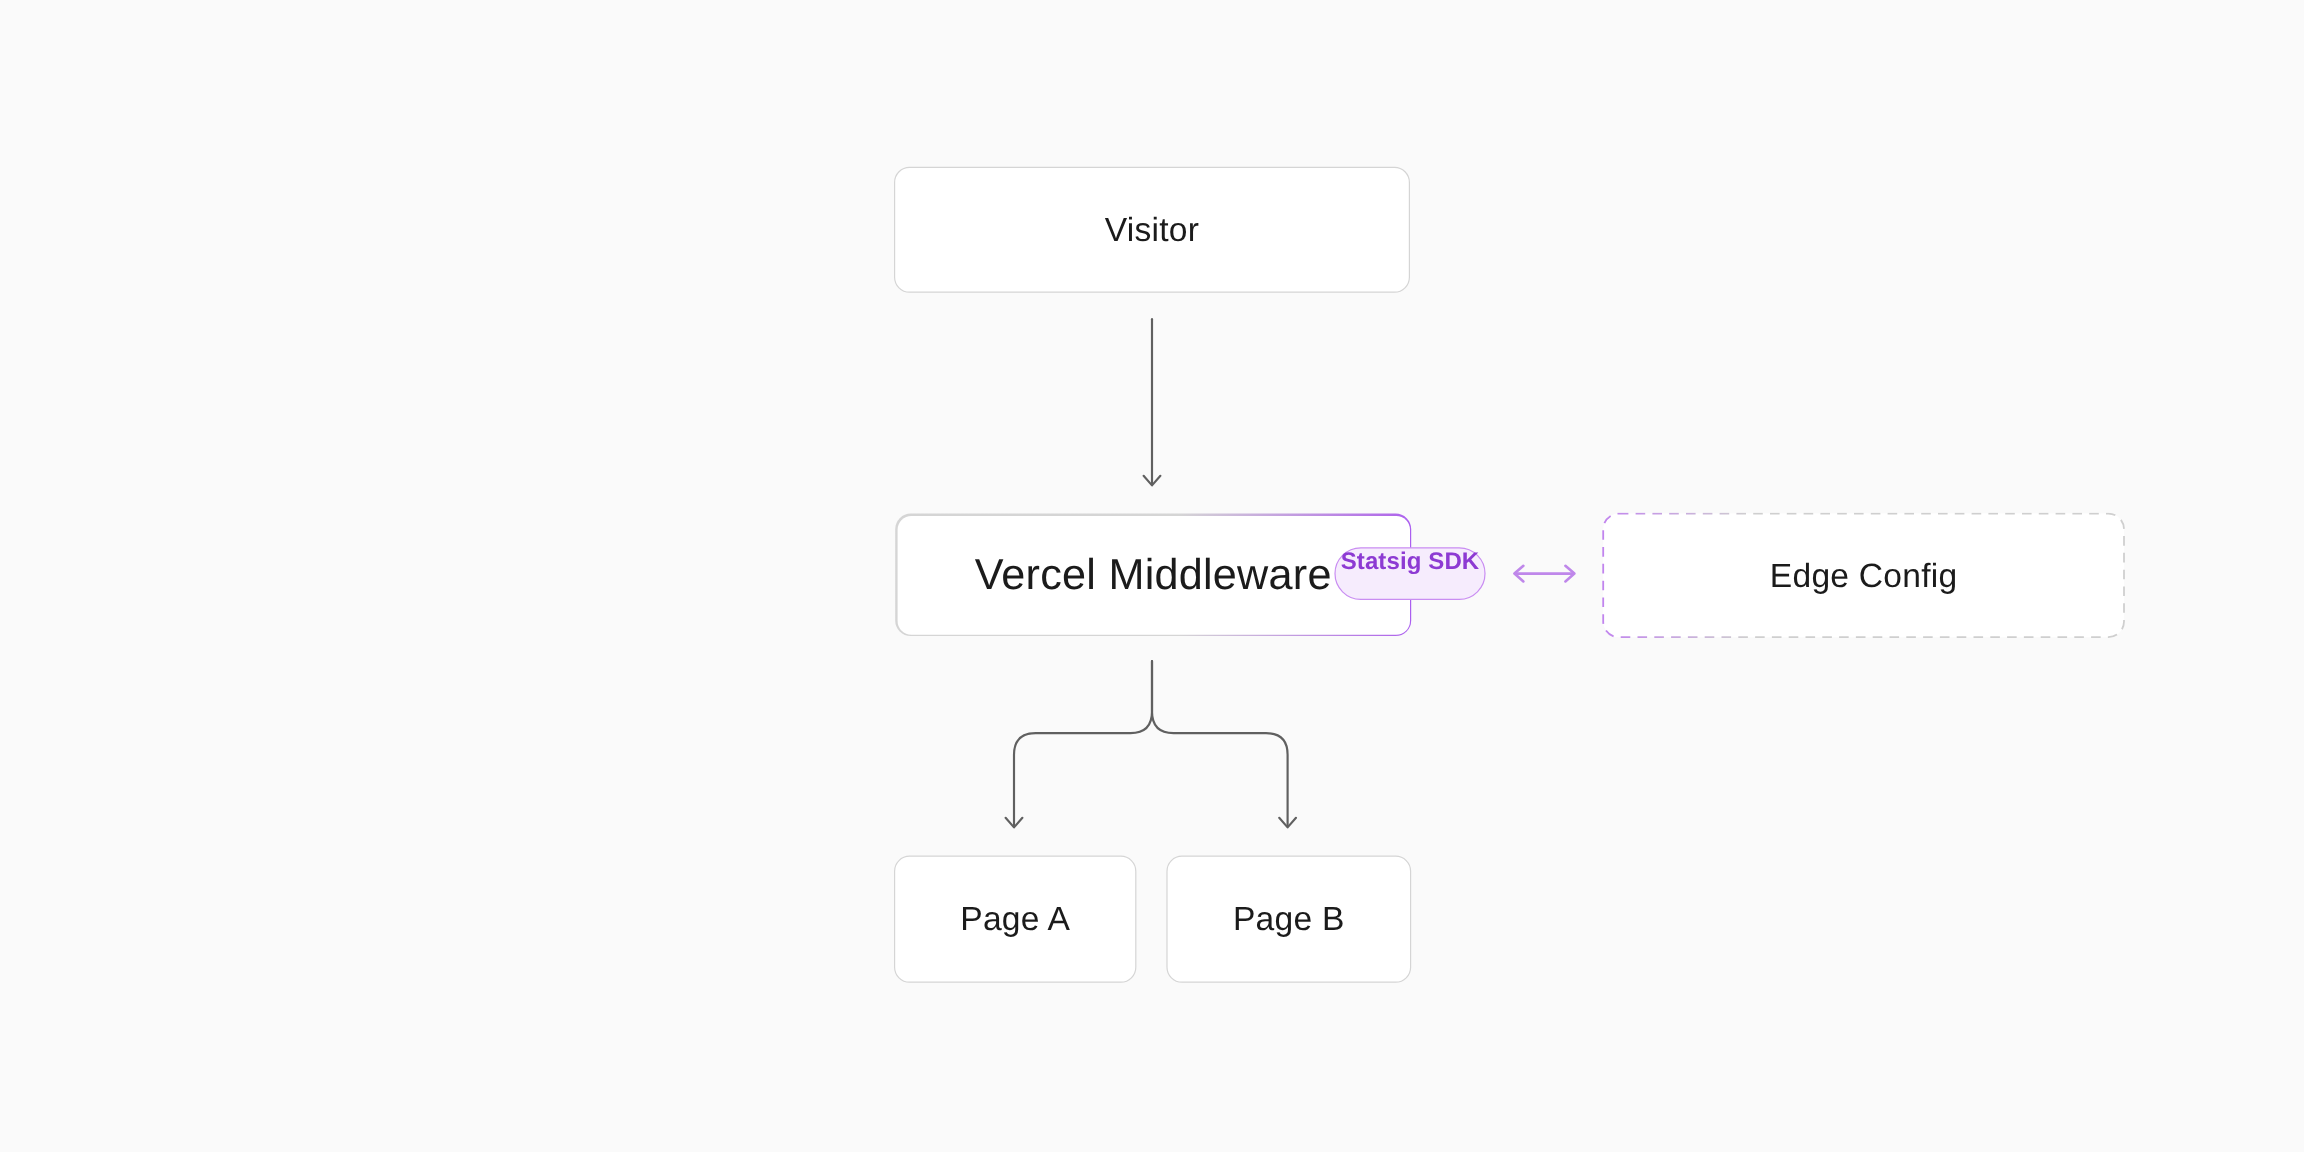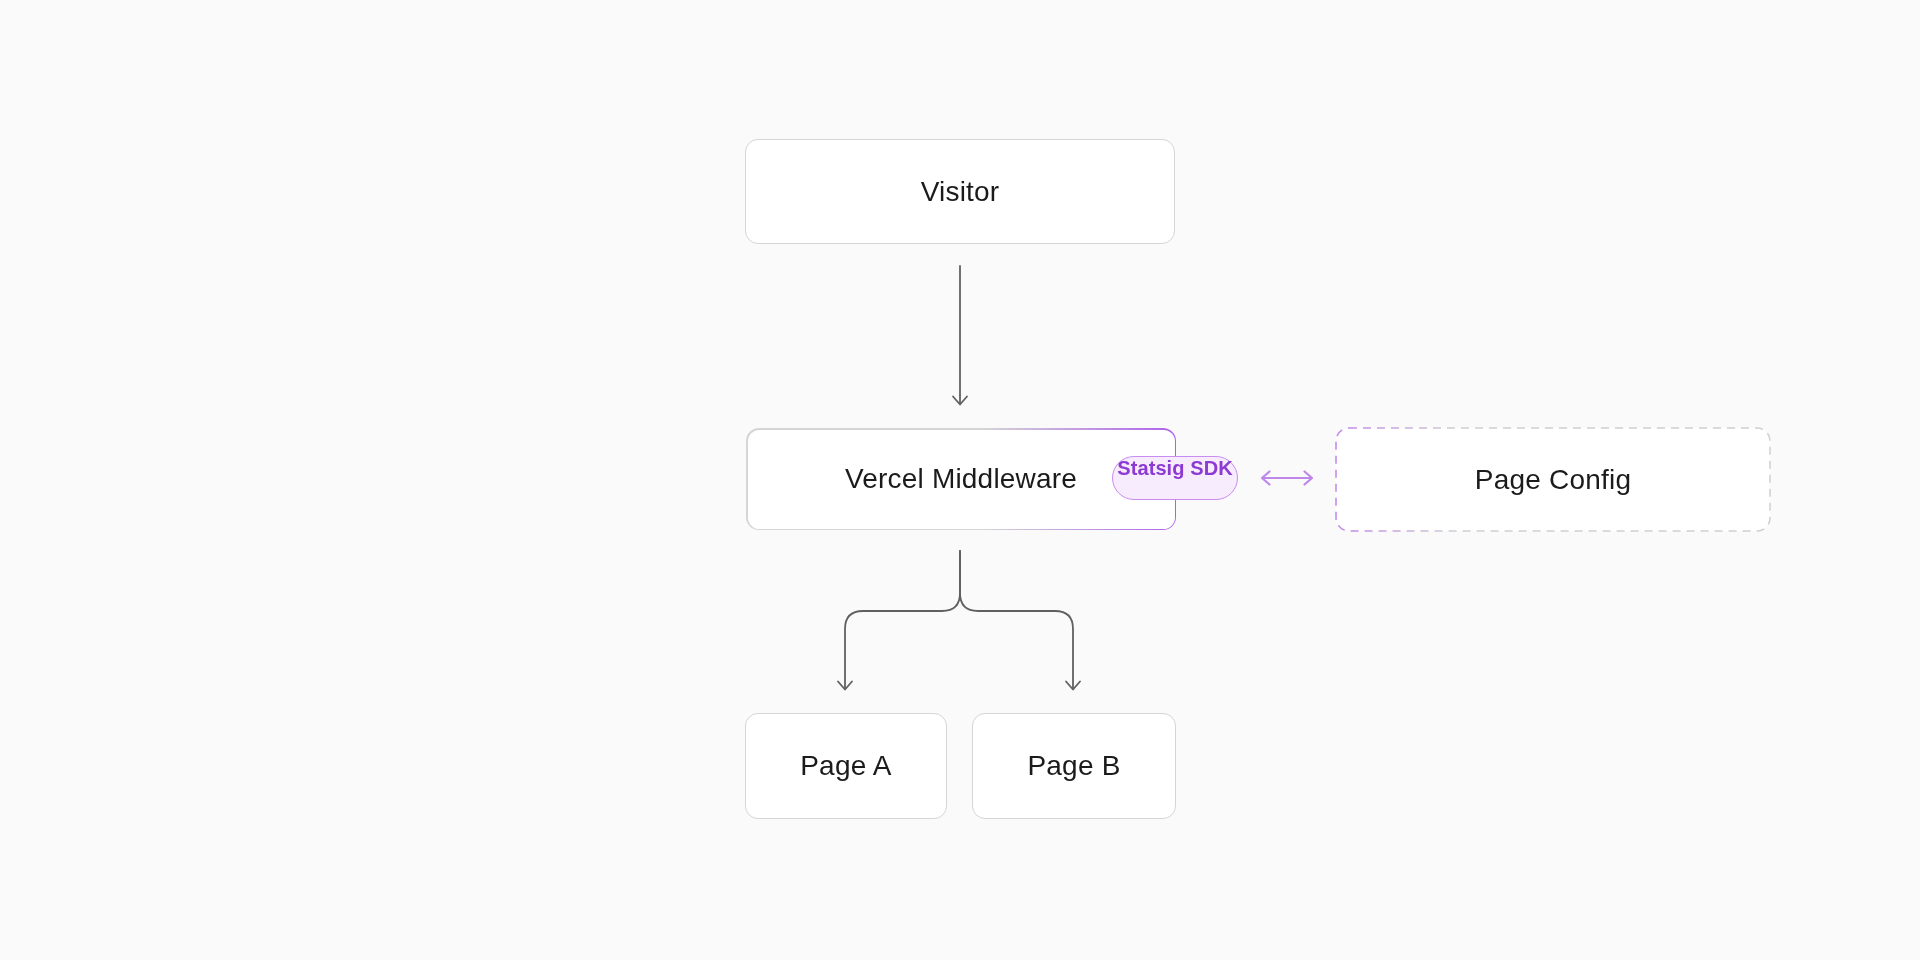--- a/index.html
+++ b/index.html
@@ -52,21 +52,21 @@
     padding: 1.5px;
     box-sizing: border-box;
   }
   .node-middleware-inner {
     width: 100%; height: 100%;
     background: #ffffff;
     border-radius: 11.5px;
     display: flex;
     align-items: center;
     justify-content: center;
-    font-size: 28px;
+    font-size: 36px;
     color: #1b1b1b;
     letter-spacing: 0.2px;
   }
 
   
   .badge-statsig {
     position: absolute;
     left: 1112px; top: 456px;
     width: 126px; height: 44px;
     background: #f6ecfd;
@@ -152,21 +152,21 @@
     <svg width="436" height="105" viewBox="0 0 436 105" xmlns="http://www.w3.org/2000/svg">
       <defs>
         <linearGradient id="dashGrad" x1="0" y1="0" x2="1" y2="0">
           <stop offset="0" stop-color="#c184ee"></stop>
           <stop offset="0.28" stop-color="#cfcfcf"></stop>
           <stop offset="1" stop-color="#cfcfcf"></stop>
         </linearGradient>
       </defs>
       <rect x="1" y="1" width="434" height="103" rx="13" fill="#ffffff" stroke="url(#dashGrad)" stroke-width="1.5" stroke-dasharray="8 6"></rect>
     </svg>
-    <span class="node-label">Page Config</span>
+    <span class="node-label">Edge Config</span>
   </div>
 
   <div class="node node-page-b">
     <span class="node-label">Page B</span>
   </div>
 
   <div class="node node-page-a">
     <span class="node-label">Page A</span>
   </div>
 

